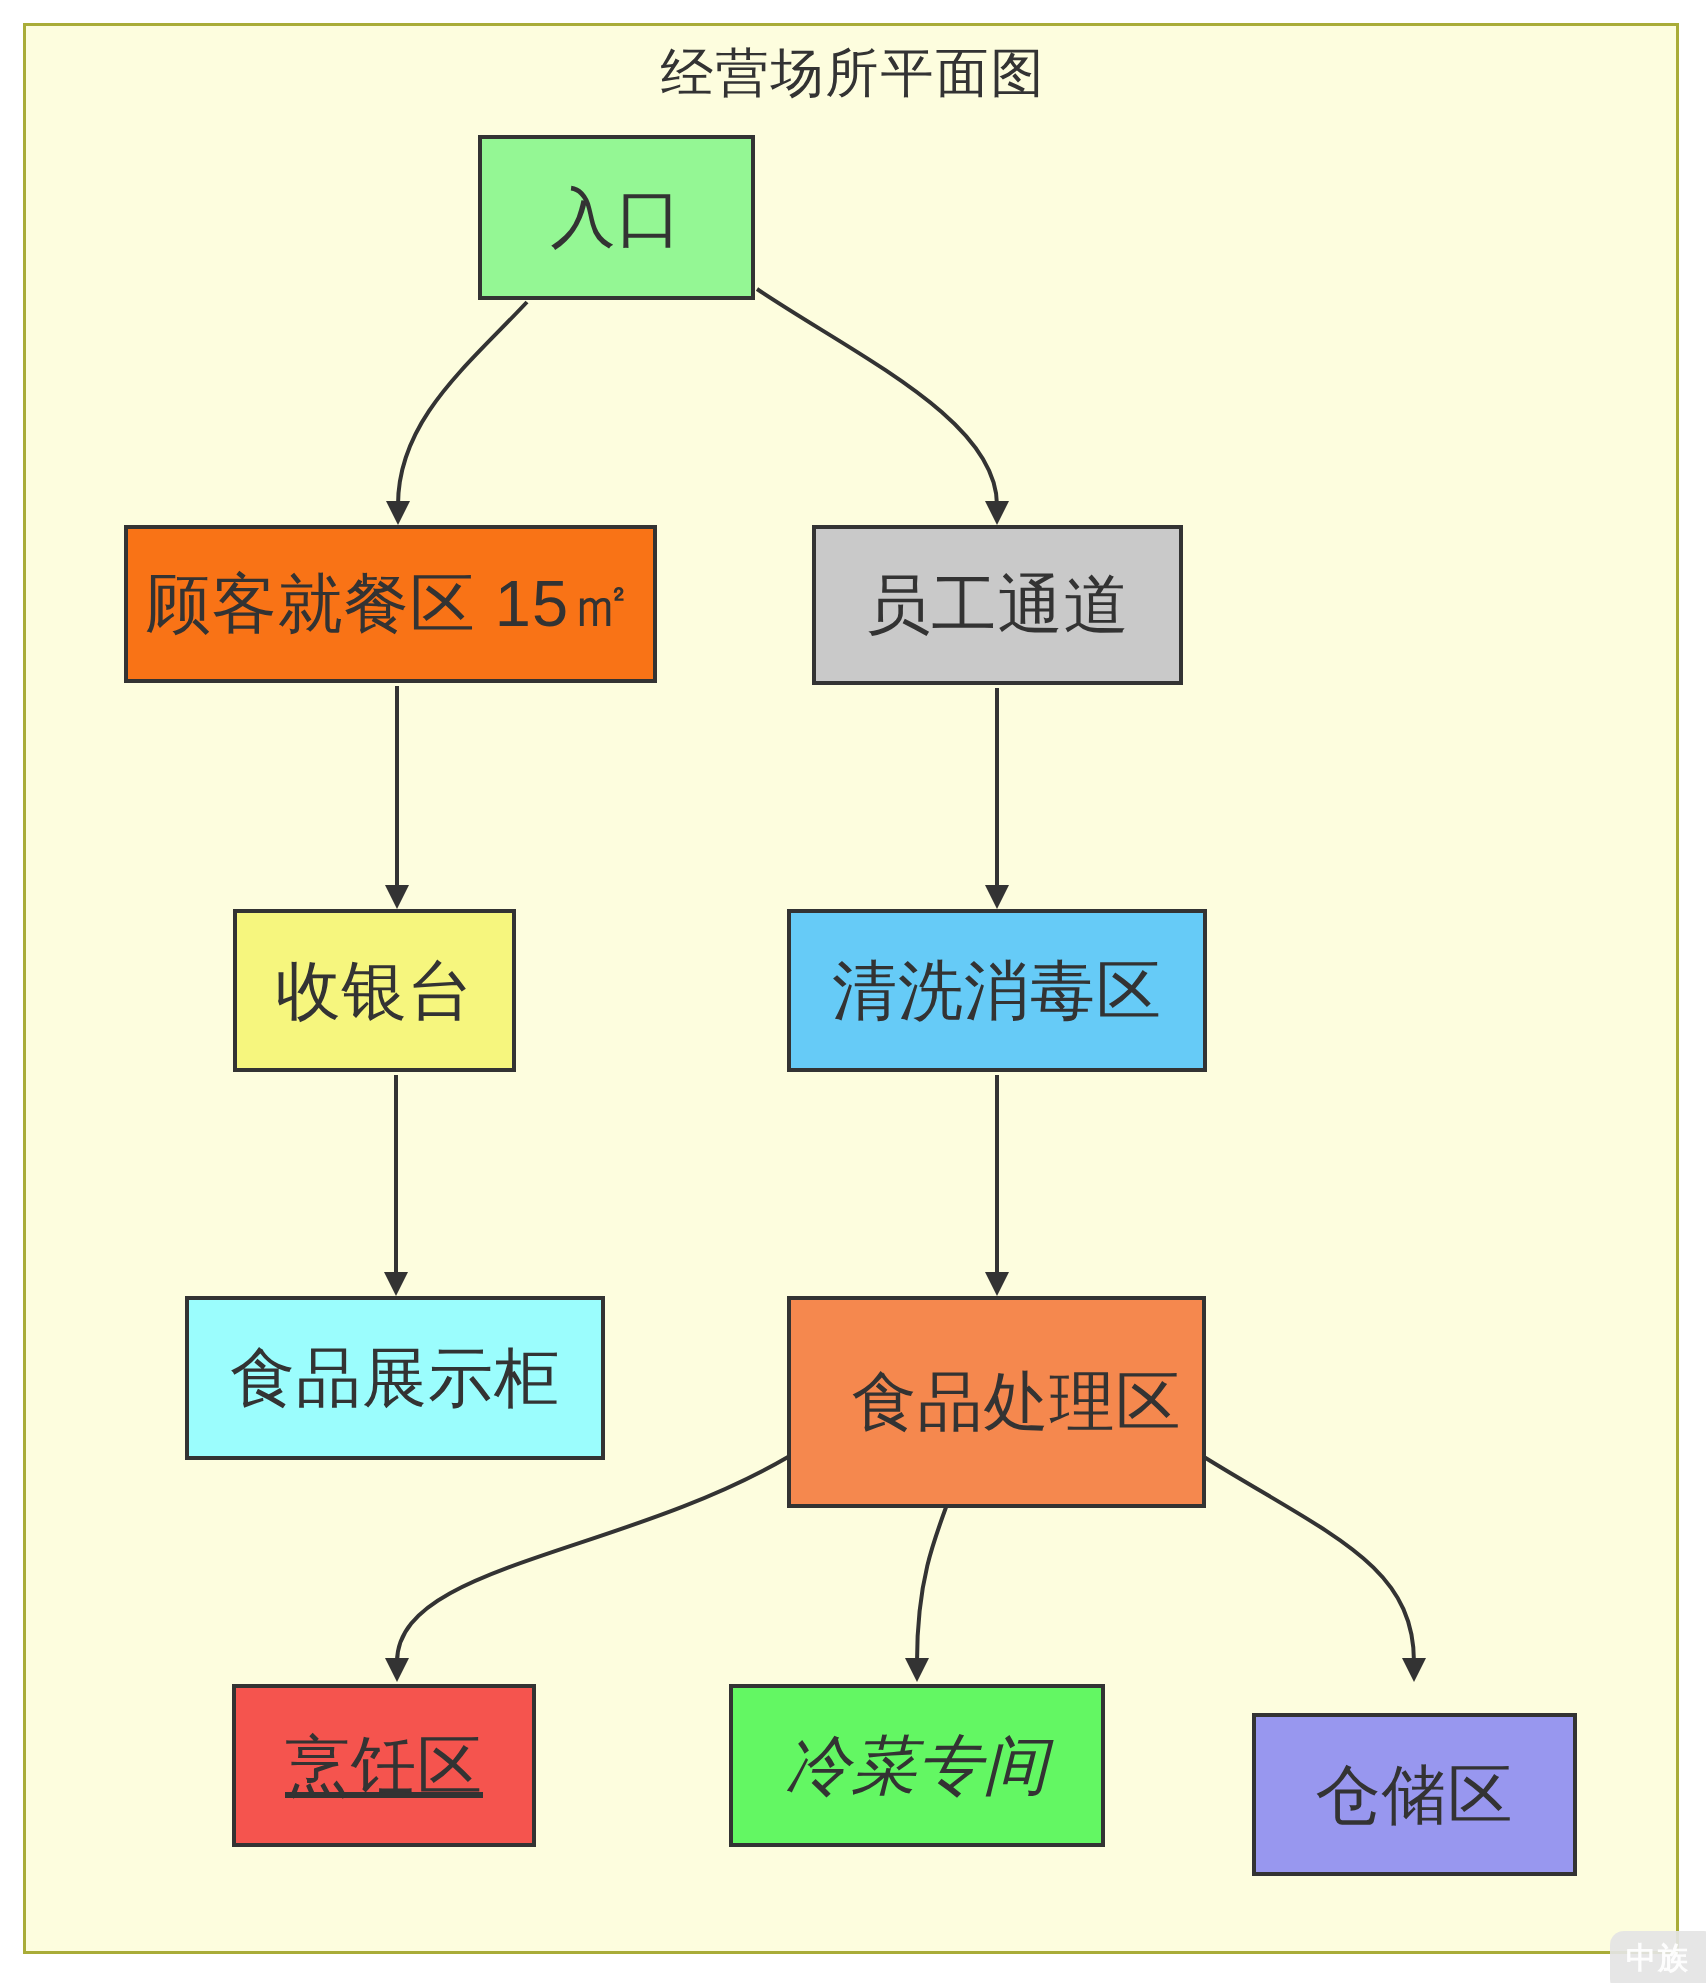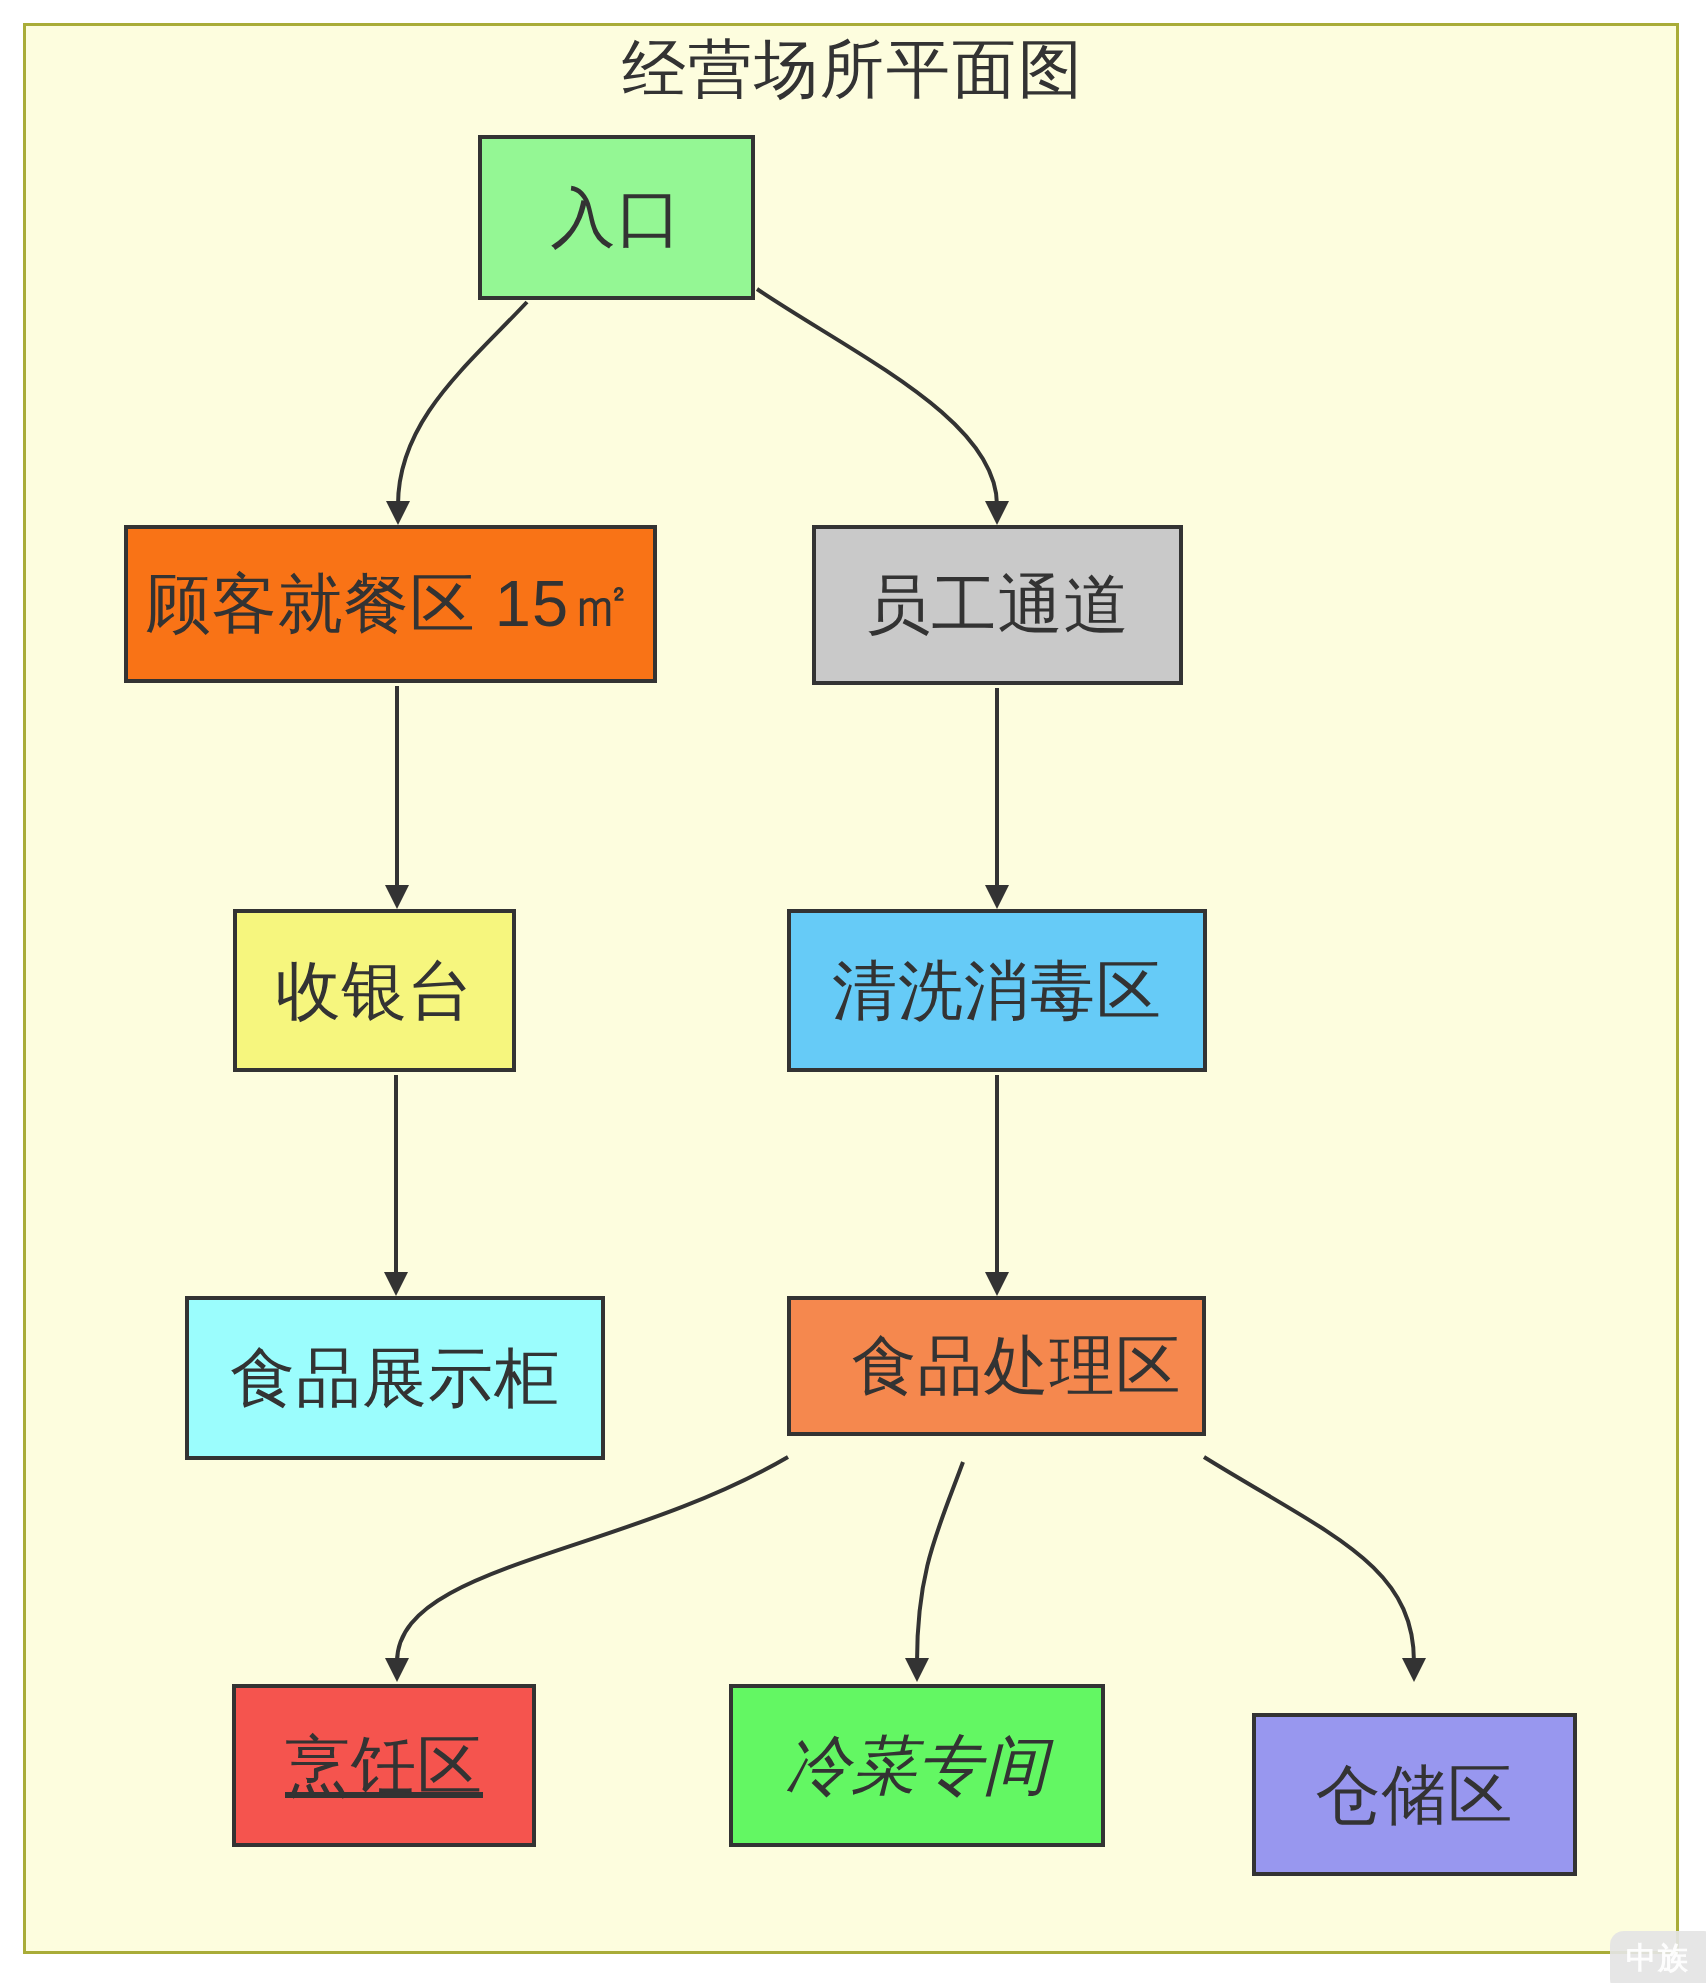--- a/index.html
+++ b/index.html
@@ -15,24 +15,24 @@
   .frame {
     position: absolute;
     left: 23px; top: 23px;
     width: 1656px; height: 1931px;
     box-sizing: border-box;
     border: 3px solid #A9AC38;
     background: #FDFDDE;
   }
   .title {
     position: absolute;
-    left: 0; top: 26px;
+    left: 0; top: 38px;
     width: 100%;
     text-align: center;
-    font-size: 64px;
+    font-size: 53px;
     font-weight: 500;
     letter-spacing: 2px;
     color: var(--text, #333333);
   }
   .edges {
     position: absolute;
     left: 0; top: 0;
     width: 1706px; height: 1983px;
     pointer-events: none;
   }
@@ -109,21 +109,21 @@
       </div>
       <div class="node" style="left: 233px; top: 909px; width: 283px; height: 163px; background: rgb(246, 246, 126);">
         <span>收银台</span>
       </div>
       <div class="node" style="left: 787px; top: 909px; width: 420px; height: 163px; background: rgb(102, 203, 247);">
         <span>清洗消毒区</span>
       </div>
       <div class="node" style="left: 185px; top: 1296px; width: 420px; height: 164px; background: rgb(155, 253, 253);">
         <span>食品展示柜</span>
       </div>
-      <div class="node" style="left: 787px; top: 1296px; width: 419px; height: 140px; background: rgb(245, 136, 78); padding-left: 40px;">
+      <div class="node" style="left: 787px; top: 1296px; width: 419px; height: 212px; background: rgb(245, 136, 78); padding-left: 40px;">
         <span>食品处理区</span>
       </div>
       <div class="node" style="left: 232px; top: 1684px; width: 304px; height: 163px; background: rgb(245, 84, 78); text-decoration: underline;">
         <span>烹饪区</span>
       </div>
       <div class="node" style="left: 729px; top: 1684px; width: 376px; height: 163px; background: rgb(99, 247, 99); font-style: italic;">
         <span>冷菜专间</span>
       </div>
       <div class="node" style="left: 1252px; top: 1684px; width: 325px; height: 163px; background: rgb(152, 151, 239); margin-top: 29px;">
         <span>仓储区</span>

